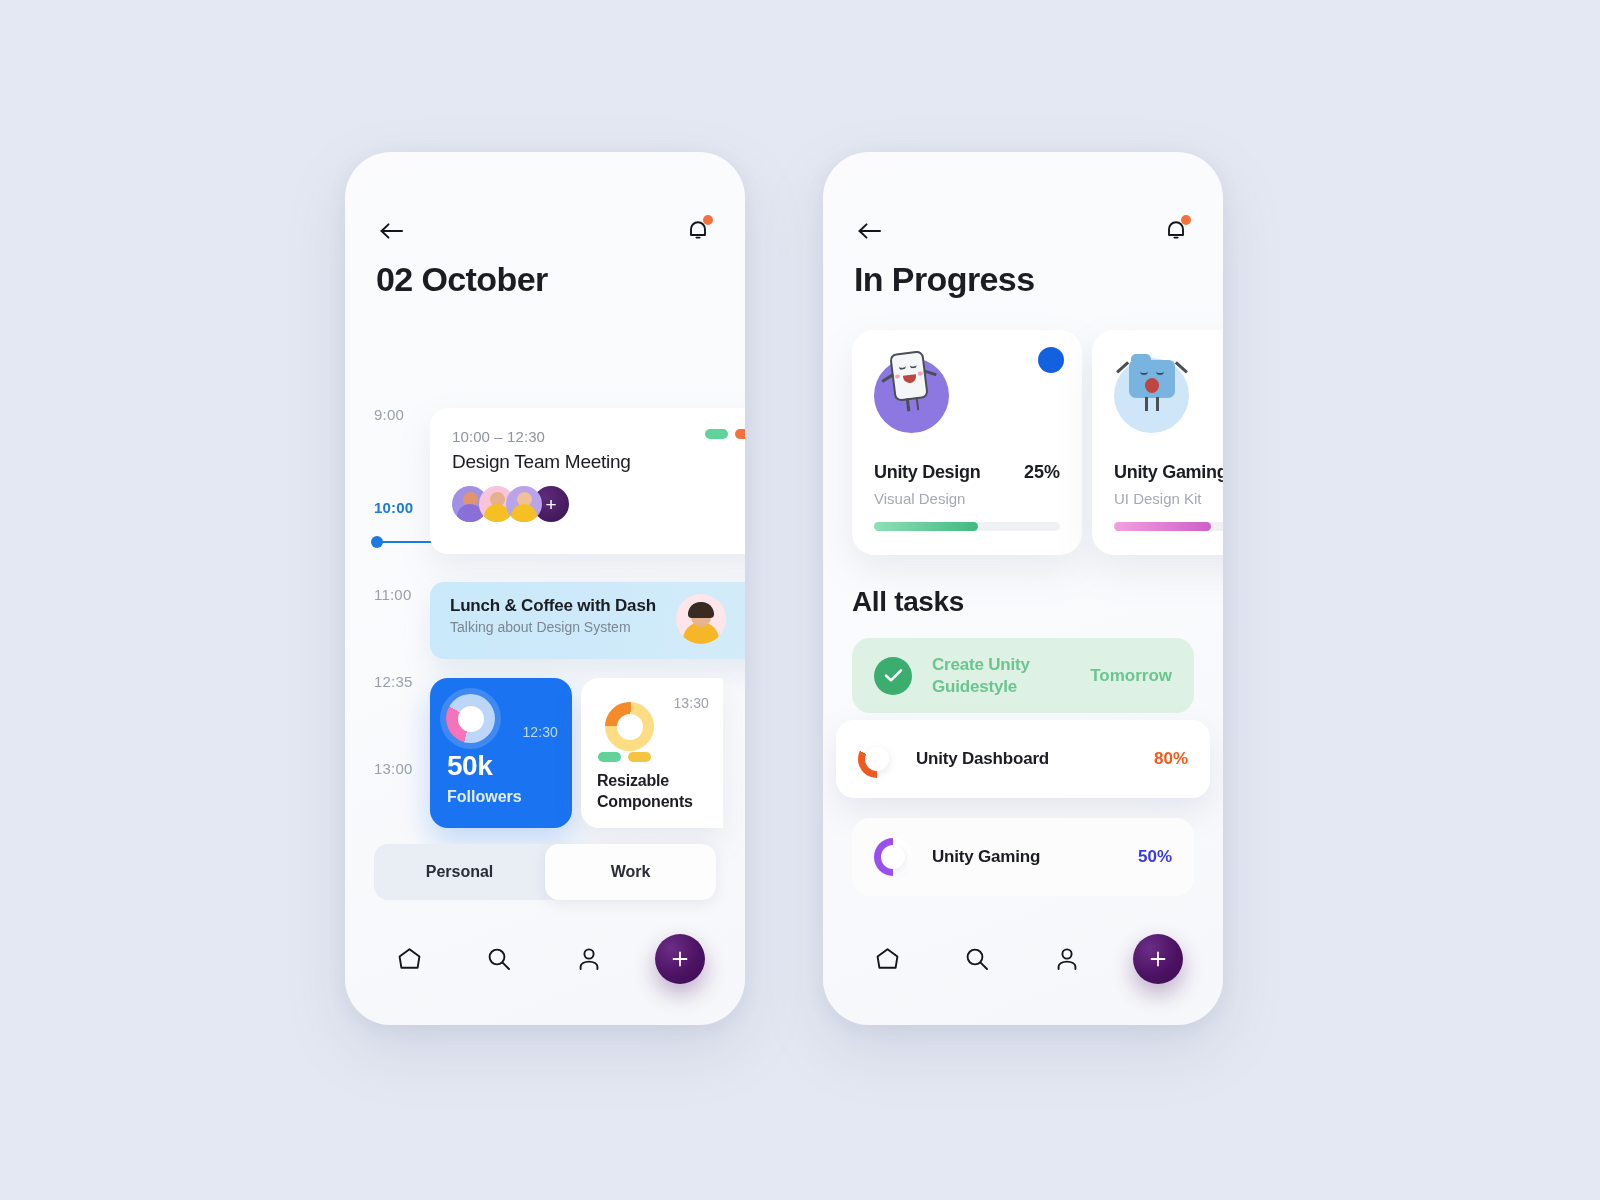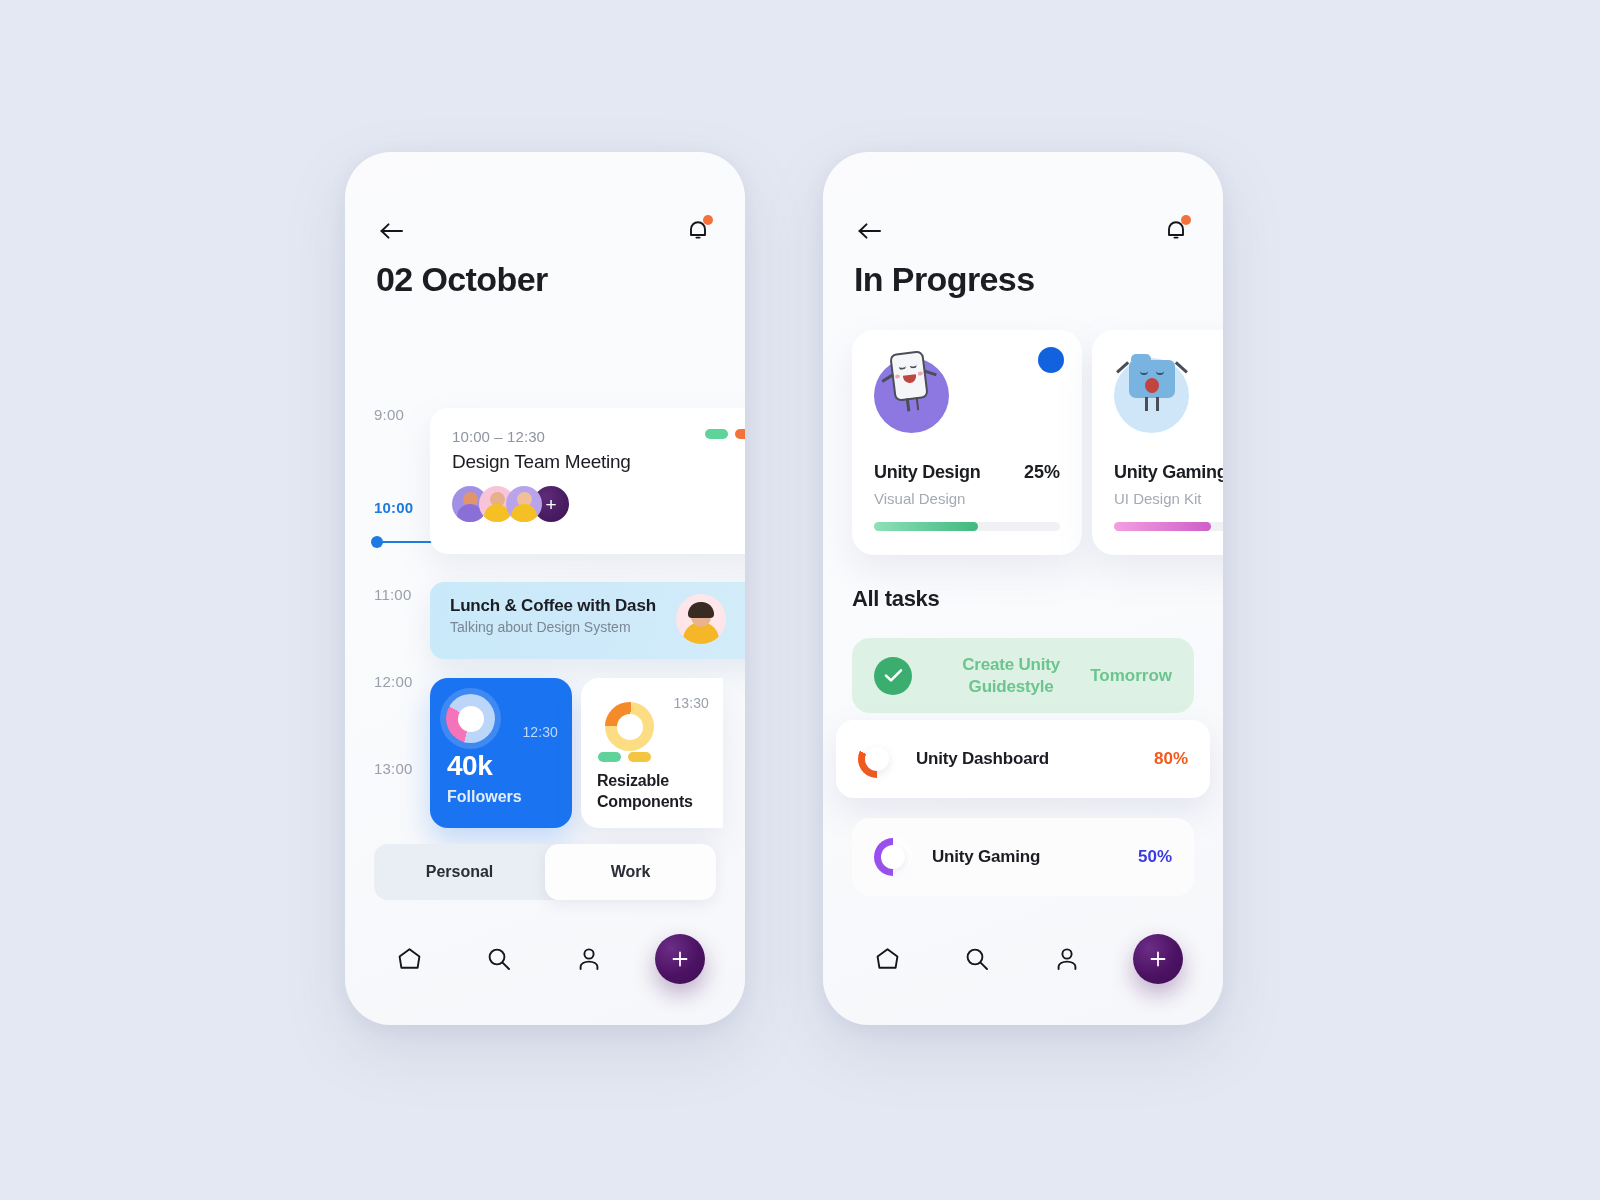--- a/index.html
+++ b/index.html
@@ -432,40 +432,39 @@
     left: 22px; right: 22px; top: 192px;
     height: 9px; border-radius: 5px;
     background: #f0f1f4;
   }
   .pbar-fill { height: 9px; border-radius: 5px; }
 
   .section-title {
     position: absolute;
     left: 29px;
     top: 434px;
-    font-size: 22px; font-weight: 700; color: #1b1d23; letter-spacing: -0.35px;
+    font-size: 28px; font-weight: 700; color: #1b1d23; letter-spacing: -0.35px;
   }
 
   .task-list {
     position: absolute;
     left: 0; right: 0;
     top: 486px;
   }
   .task {
     position: absolute;
     display: flex;
     align-items: center;
     border-radius: 18px;
     padding: 0 22px;
   }
   .task-done {
     left: 29px; right: 29px; top: 0;
     height: 75px;
     background: #ddf2e4;
-    text-align: center;
   }
   .task-mid {
     left: 13px; right: 13px; top: 82px;
     height: 78px;
     background: #ffffff;
     box-shadow: 0 14px 32px rgba(116, 130, 163, 0.14);
   }
   .task-low {
     left: 29px; right: 29px; top: 180px;
     height: 78px;
@@ -532,21 +531,21 @@
         </div>
       </div>
 
       <div class="page-title">02 October</div>
 
 
       <div class="timeline">
         <div class="hour" style="top:0px">9:00</div>
         <div class="hour active" style="top:93px">10:00</div>
         <div class="hour" style="top:180px">11:00</div>
-        <div class="hour" style="top:267px">12:00</div>
+        <div class="hour" style="top:267px">12:35</div>
         <div class="hour" style="top:354px">13:00</div>
 
         <div class="now-line"></div>
         <div class="now-dot"></div>
 
         <div class="event-meeting">
           <div class="tag-row">
             <span class="tag-pill" style="background:#5fd39a"></span>
             <span class="tag-pill" style="background:#f4713c"></span>
           </div>
@@ -577,21 +576,21 @@
             <span class="face"></span>
             <span class="hair"></span>
           </div>
 
         </div>
 
         <div class="stat-row">
           <div class="card-followers">
             <div class="donut donut-pink"></div>
             <div class="mini-time on-blue">12:30</div>
-            <div class="stat-value">40k</div>
+            <div class="stat-value">50k</div>
             <div class="stat-label">Followers</div>
           </div>
           <div class="card-resizable">
             <div class="donut donut-orange"></div>
             <div class="mini-time on-white">13:30</div>
             <div class="rz-tags">
               <span class="tag-pill" style="background:#5fd39a"></span>
               <span class="tag-pill" style="background:#f5c542"></span>
             </div>
             <div class="rz-title">Resizable Components</div>

